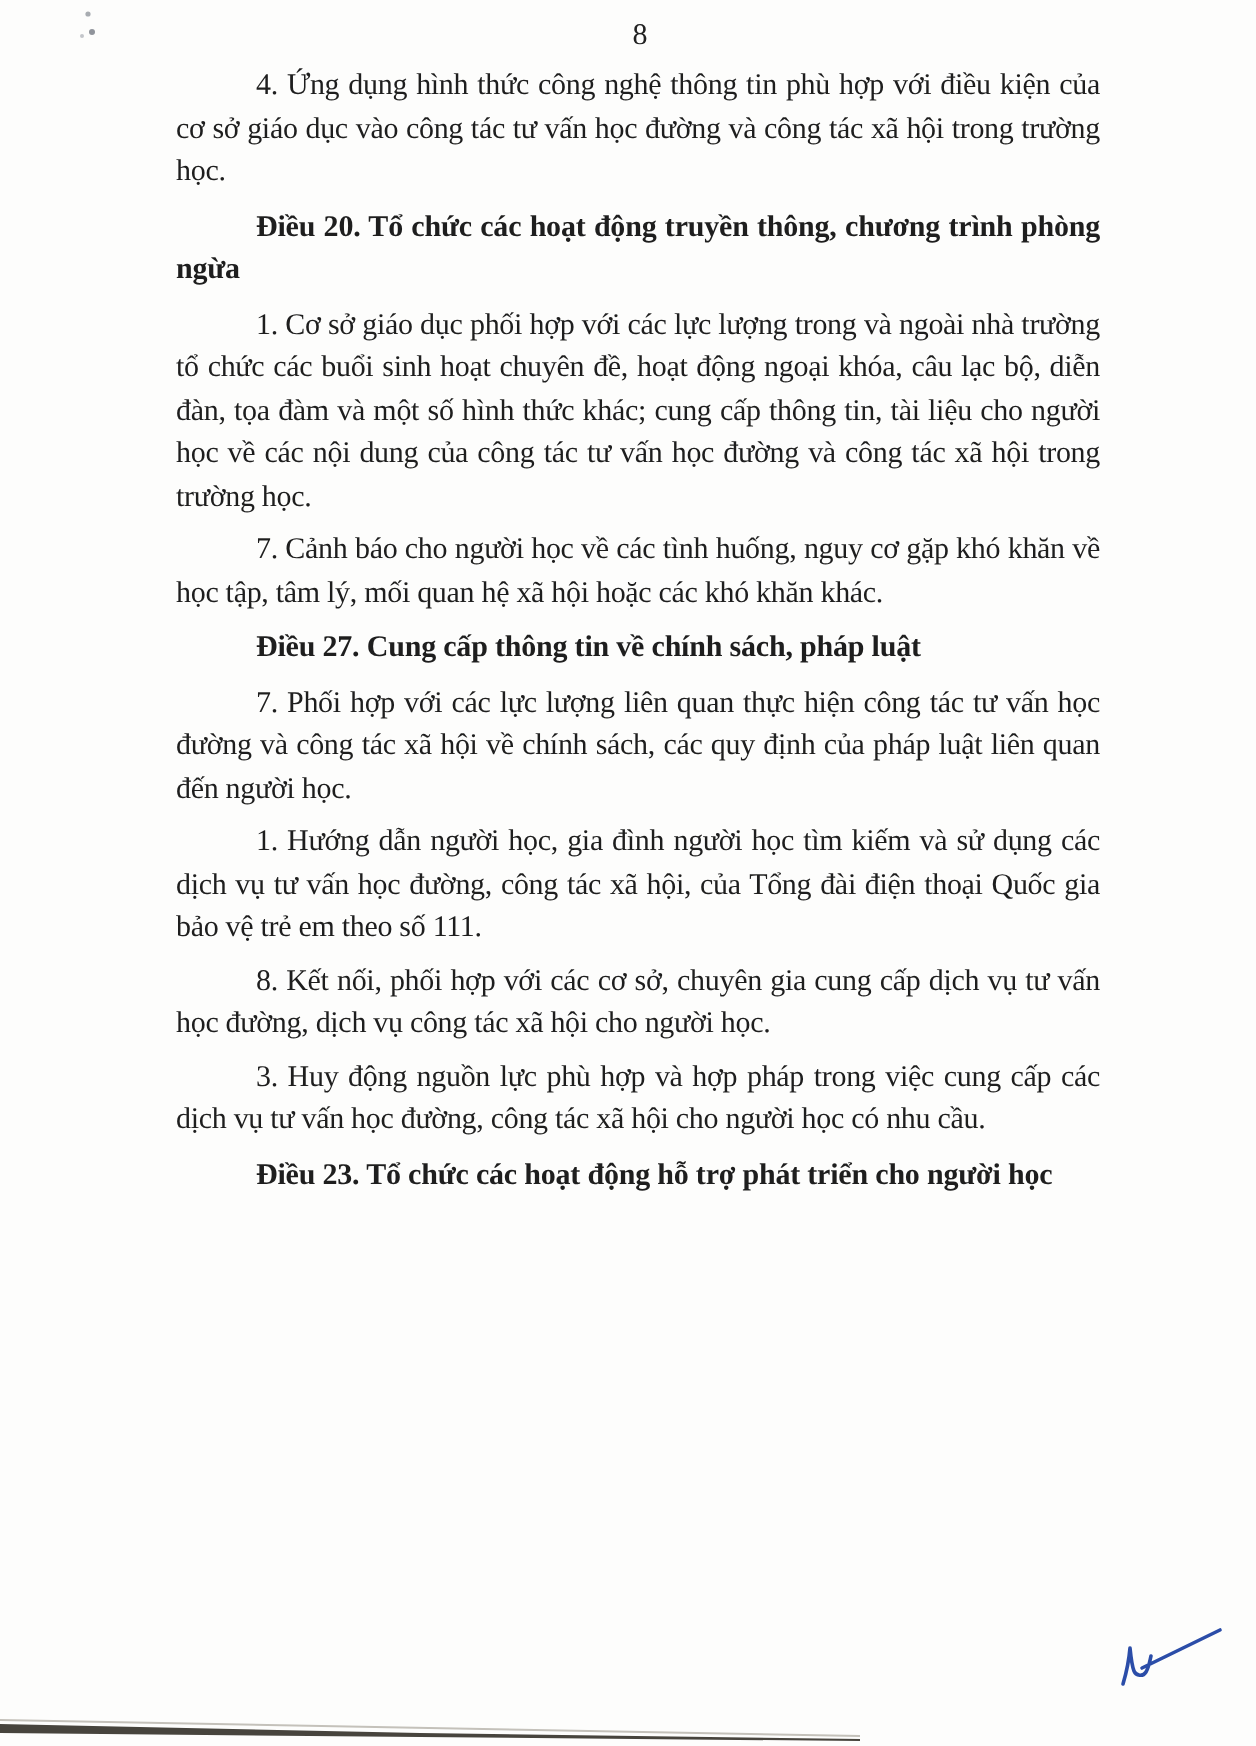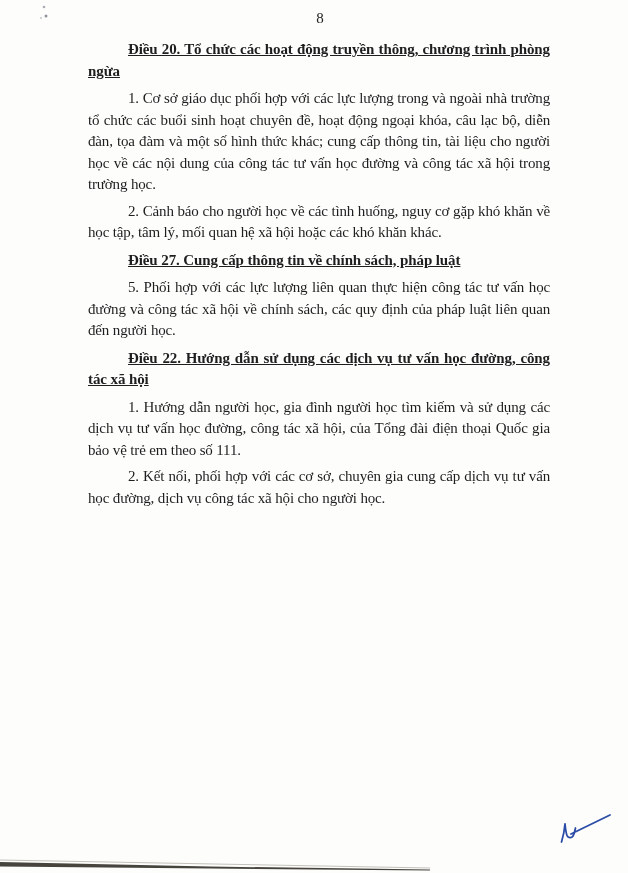--- a/index.html
+++ b/index.html
@@ -40,21 +40,20 @@
     margin: 0 0 5px 0;
   }
   .heading {
     font-size: 15px;
     line-height: 21.5px;
     font-weight: bold;
     text-align: justify;
     text-indent: 40px;
     letter-spacing: -0.1px;
     margin: 6px 0 6px 0;
-    text-decoration: underline;
   }
   .ink-mark {
     position: absolute;
     left: 556px;
     top: 811px;
     width: 64px;
     height: 40px;
   }
   .scan-edge {
     position: absolute;
@@ -78,28 +77,30 @@
 
   <div class="page-number">8</div>
 
   <svg class="scan-dots" viewBox="0 0 20 20" aria-hidden="true">
     <circle cx="6" cy="5" r="1.3" fill="#a8acb1"></circle>
     <circle cx="8" cy="14" r="1.5" fill="#90949b"></circle>
     <circle cx="3" cy="16" r="1.0" fill="#c3c6ca"></circle>
   </svg>
 
   <div class="content">
+    <p class="para">4. Ứng dụng hình thức công nghệ thông tin phù hợp với điều kiện của cơ sở giáo dục vào công tác tư vấn học đường và công tác xã hội trong trường học.</p>
     <p class="heading">Điều 20. Tổ chức các hoạt động truyền thông, chương trình phòng ngừa</p>
     <p class="para">1. Cơ sở giáo dục phối hợp với các lực lượng trong và ngoài nhà trường tổ chức các buổi sinh hoạt chuyên đề, hoạt động ngoại khóa, câu lạc bộ, diễn đàn, tọa đàm và một số hình thức khác; cung cấp thông tin, tài liệu cho người học về các nội dung của công tác tư vấn học đường và công tác xã hội trong trường học.</p>
-    <p class="para">2. Cảnh báo cho người học về các tình huống, nguy cơ gặp khó khăn về học tập, tâm lý, mối quan hệ xã hội hoặc các khó khăn khác.</p>
+    <p class="para">7. Cảnh báo cho người học về các tình huống, nguy cơ gặp khó khăn về học tập, tâm lý, mối quan hệ xã hội hoặc các khó khăn khác.</p>
     <p class="heading">Điều 27. Cung cấp thông tin về chính sách, pháp luật</p>
-    <p class="para">5. Phối hợp với các lực lượng liên quan thực hiện công tác tư vấn học đường và công tác xã hội về chính sách, các quy định của pháp luật liên quan đến người học.</p>
-    <p class="heading">Điều 22. Hướng dẫn sử dụng các dịch vụ tư vấn học đường, công tác xã hội</p>
+    <p class="para">7. Phối hợp với các lực lượng liên quan thực hiện công tác tư vấn học đường và công tác xã hội về chính sách, các quy định của pháp luật liên quan đến người học.</p>
     <p class="para">1. Hướng dẫn người học, gia đình người học tìm kiếm và sử dụng các dịch vụ tư vấn học đường, công tác xã hội, của Tổng đài điện thoại Quốc gia bảo vệ trẻ em theo số 111.</p>
-    <p class="para">2. Kết nối, phối hợp với các cơ sở, chuyên gia cung cấp dịch vụ tư vấn học đường, dịch vụ công tác xã hội cho người học.</p>
+    <p class="para">8. Kết nối, phối hợp với các cơ sở, chuyên gia cung cấp dịch vụ tư vấn học đường, dịch vụ công tác xã hội cho người học.</p>
+    <p class="para">3. Huy động nguồn lực phù hợp và hợp pháp trong việc cung cấp các dịch vụ tư vấn học đường, công tác xã hội cho người học có nhu cầu.</p>
+    <p class="heading">Điều 23. Tổ chức các hoạt động hỗ trợ phát triển cho người học</p>
 
   </div>
 
   <svg class="ink-mark" viewBox="0 0 64 40" aria-hidden="true">
     <path d="M9,13 C8.5,19 7,26 5.5,31
              M9,13 C9.5,18 10,22 11,24.5 C12,27 15.5,27.5 17,25 C18.5,22.5 19,19 19.5,17
              M15,23 L54,4" fill="none" stroke="#2b4da8" stroke-width="1.8" stroke-linecap="round" stroke-linejoin="round"></path>
   </svg>
 
   <svg class="scan-edge" viewBox="0 0 628 18" aria-hidden="true">

